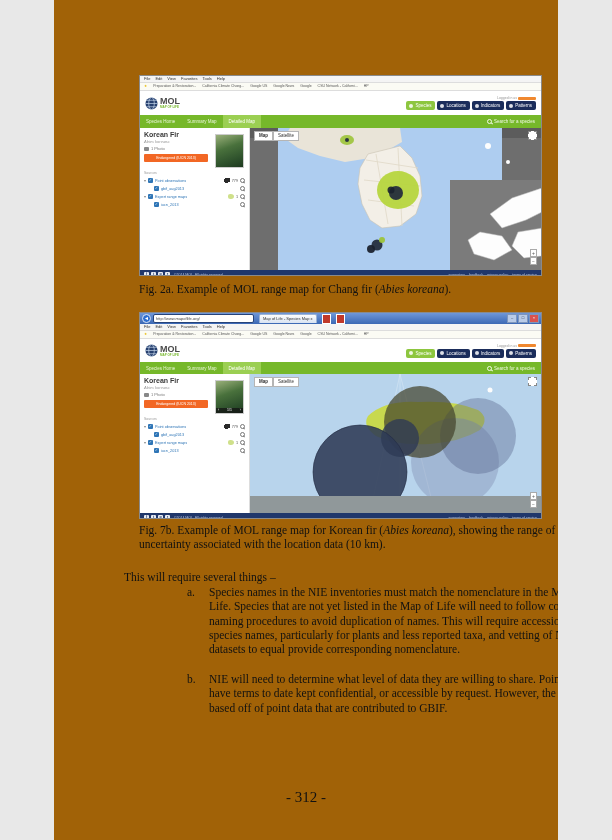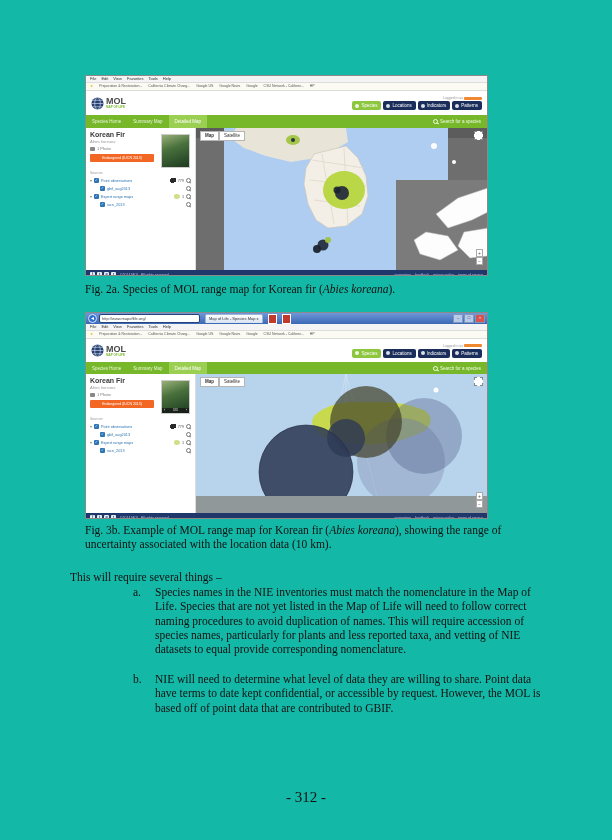--- a/index.html
+++ b/index.html
@@ -1,16 +1,16 @@
 <!DOCTYPE html>
 <html><head>
 <meta charset="utf-8">
 <style>
   html,body{margin:0;padding:0;background:#e8e8e8;}
-  #page{position:relative;width:612px;height:840px;background:#14b8a6;margin:0 auto;
+  #page{position:relative;width:504px;height:840px;background:#a16207;margin:0 auto;
         font-family:"Liberation Serif",serif;color:#1a1a1a;overflow:hidden;}
 
   
   .browser{position:absolute;left:85px;width:403px;background:#fff;border:1px solid #8a8a8a;
            box-sizing:border-box;font-family:"Liberation Sans",sans-serif;overflow:hidden;}
   .titlebar{height:11px;background:linear-gradient(#6f97d8,#3b68b5);display:flex;align-items:center;
             gap:2px;padding:0 2px;box-sizing:border-box;}
   .backbtn{width:7px;height:7px;border-radius:50%;background:#2f6fd0;border:1px solid #dce6f5;
            color:#fff;font-size:5px;line-height:6px;text-align:center;flex:0 0 auto;}
   .urlbox{height:7px;width:95px;background:#fff;border:1px solid #26437a;border-radius:2px;
@@ -243,21 +243,21 @@
       <span class="flinks">
         <span>supporters</span>
         <span>feedback</span>
         <span>privacy policy</span>
         <span>terms of service</span>
       </span>
     </div>
   </div>
 
   <div class="caption" style="top:283px;">
-    <span>Fig. 2a. Species of MOL range map for Korean fir (</span><span class="it">Abies koreana</span><span>).</span>
+    <span>Fig. 2a. Example of MOL range map for Chang fir (</span><span class="it">Abies koreana</span><span>).</span>
   </div>
 
   <div class="browser" style="top:312px;height:207px;">
     <div class="titlebar">
       <span class="backbtn">◄</span>
       <span class="urlbox">http://www.mapoflife.org/</span>
       <span class="tabbox"><span>Map of Life - Species Map</span> <span>x</span></span>
       <span class="redico"></span>
       <span class="redico"></span>
       <span class="winctl">
@@ -405,21 +405,21 @@
       <span class="flinks">
         <span>supporters</span>
         <span>feedback</span>
         <span>privacy policy</span>
         <span>terms of service</span>
       </span>
     </div>
   </div>
 
   <div class="caption" style="top:524px;">
-    <span>Fig. 3b. Example of MOL range map for Korean fir (</span><span class="it">Abies koreana</span><span>), showing the range of uncertainty associated with the location data (10 km).</span>
+    <span>Fig. 7b. Example of MOL range map for Korean fir (</span><span class="it">Abies koreana</span><span>), showing the range of uncertainty associated with the location data (10 km).</span>
   </div>
 
   <div class="para" style="top:570px;">This will require several things –</div>
 
   <div class="listitem" style="top:585px;">
     <span class="marker">a.</span>
     <span>Species names in the NIE inventories must match the nomenclature in the Map of Life. Species that are not yet listed in the Map of Life will need to follow correct naming procedures to avoid duplication of names. This will require accession of species names, particularly for plants and less reported taxa, and vetting of NIE datasets to equal provide corresponding nomenclature.</span>
   </div>
 
   <div class="listitem" style="top:672px;">

